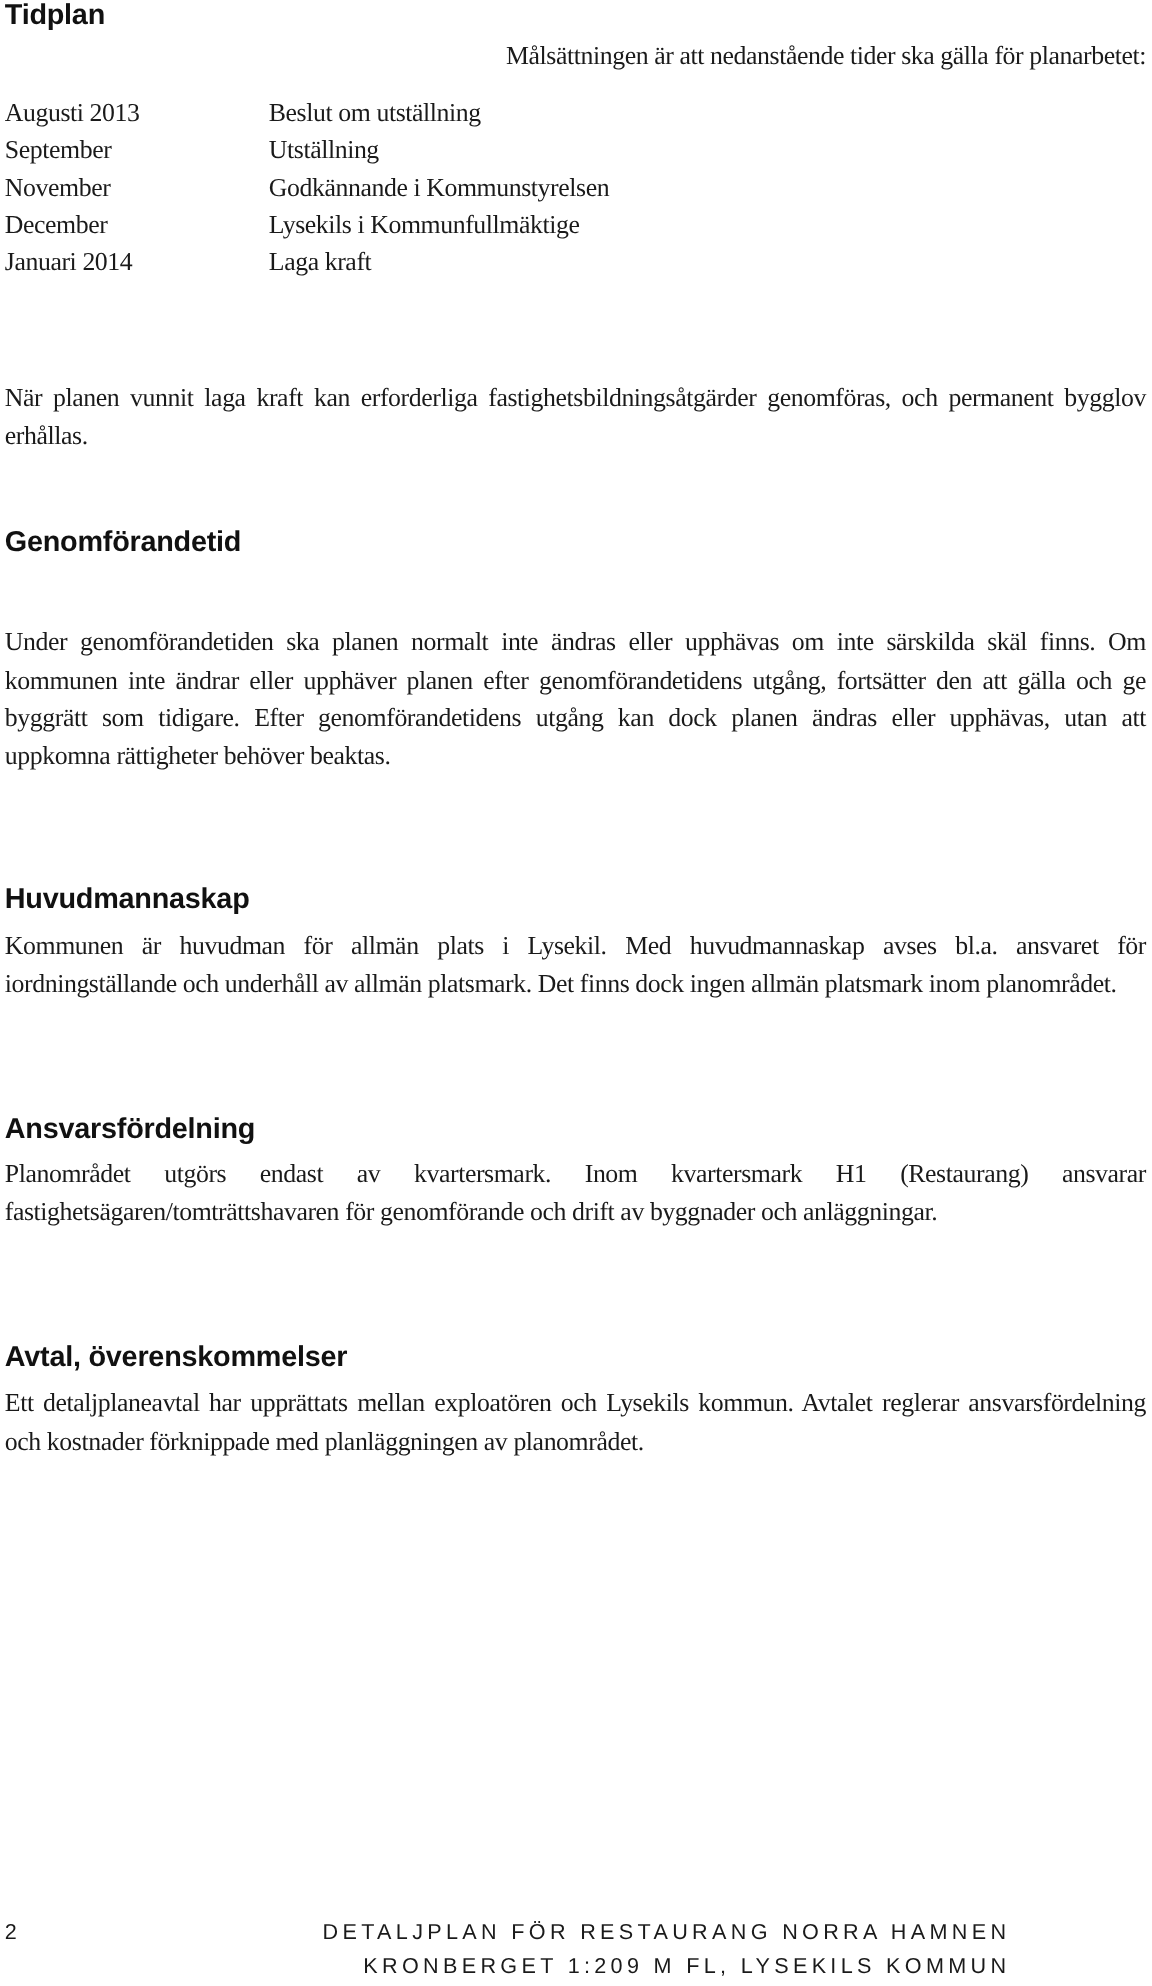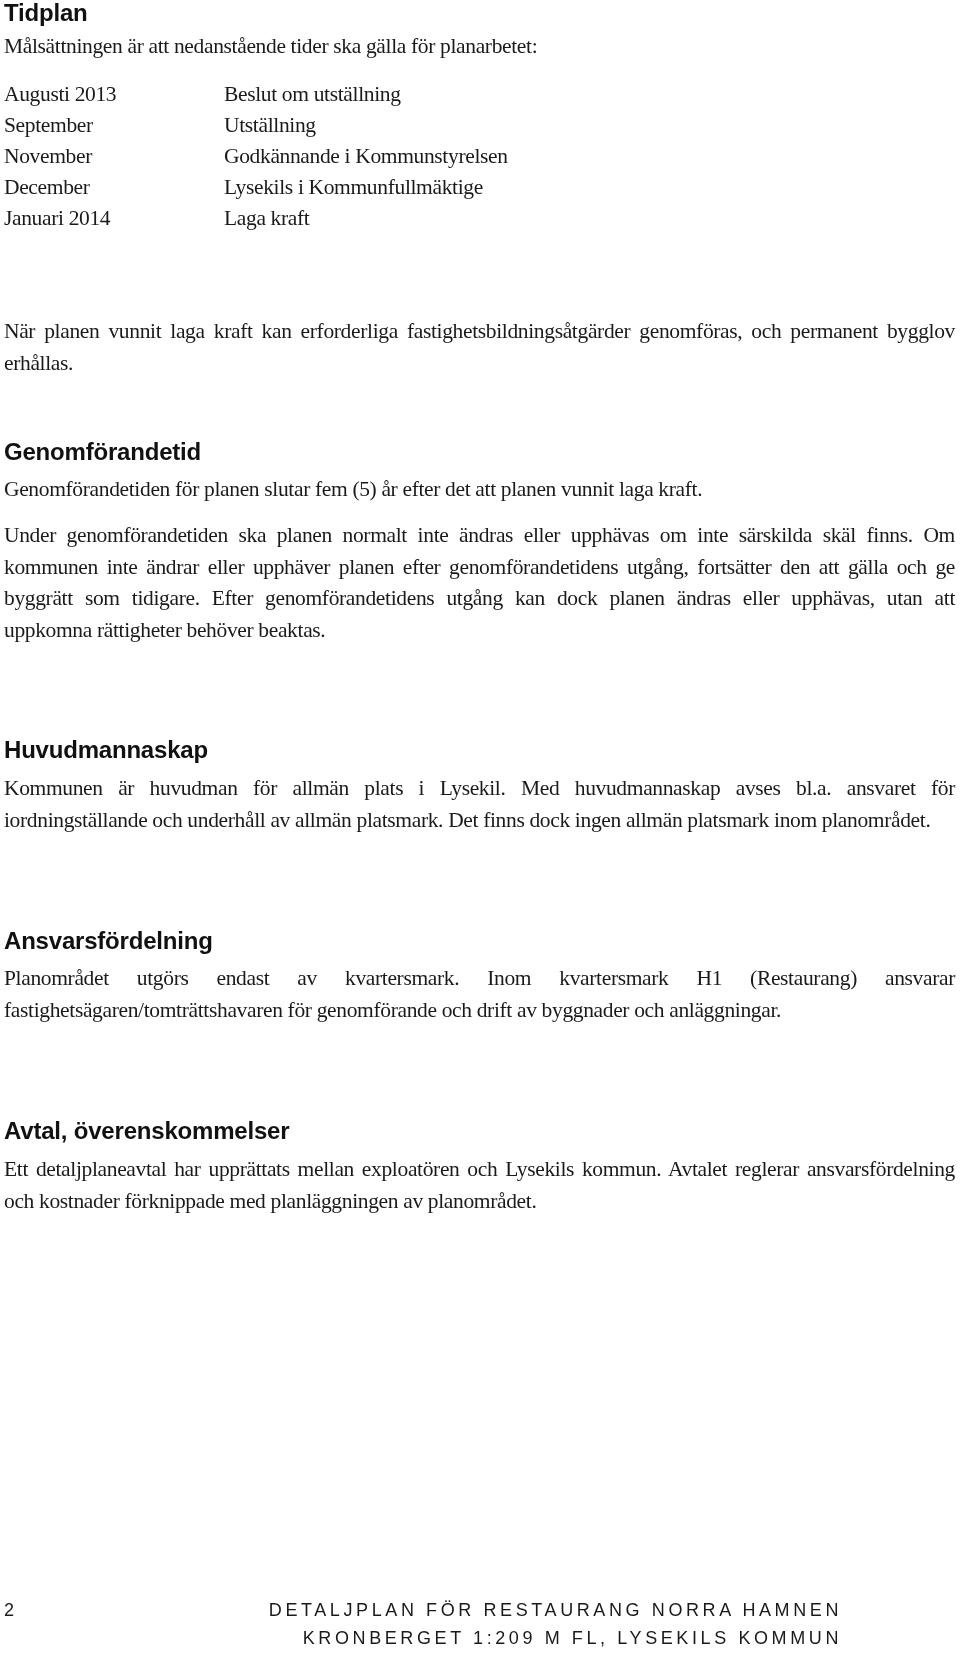--- a/index.html
+++ b/index.html
@@ -34,21 +34,21 @@
       font-family: "Liberation Sans", "DejaVu Sans", sans-serif; font-size: 18px; line-height: 22px;
       letter-spacing: 3.6px; white-space: nowrap; text-align: right;
     }
   </style>
 </head>
 <body>
 
 <div class="page">
 
   <h2 style="top:-1px;">Tidplan</h2>
-  <p class="para left" style="top:31px;">Målsättningen är att nedanstående tider ska gälla för planarbetet:</p>
+  <p class="para left" style="top:31px;text-align:right;">Målsättningen är att nedanstående tider ska gälla för planarbetet:</p>
 
   <div class="sched">
     <div class="sched-row">
       <span class="sched-date">Augusti 2013</span>
       <span class="sched-event">Beslut om utställning</span>
     </div>
     <div class="sched-row">
       <span class="sched-date">September</span>
       <span class="sched-event">Utställning</span>
     </div>
@@ -62,21 +62,20 @@
     </div>
     <div class="sched-row">
       <span class="sched-date">Januari 2014</span>
       <span class="sched-event">Laga kraft</span>
     </div>
   </div>
 
   <p class="para" style="top:316px;">När planen vunnit laga kraft kan erforderliga fastighetsbildningsåtgärder genomföras, och permanent bygglov erhållas.</p>
 
   <h2 style="top:438px;">Genomförandetid</h2>
-  <p class="para left" style="top:474px;">Genomförandetiden för planen slutar fem (5) år efter det att planen vunnit laga kraft.</p>
   <p class="para" style="top:520px;">Under genomförandetiden ska planen normalt inte ändras eller upphävas om inte sär­skilda skäl finns. Om kommunen inte ändrar eller upphäver planen efter genomförande­tidens utgång, fortsätter den att gälla och ge byggrätt som tidigare. Efter genomförande­tidens utgång kan dock planen ändras eller upphävas, utan att uppkomna rättigheter be­höver beaktas.</p>
 
   <h2 style="top:736px;">Huvudmannaskap</h2>
   <p class="para" style="top:773px;">Kommunen är huvudman för allmän plats i Lysekil. Med huvudmannaskap avses bl.a. ansvaret för iordningställande och underhåll av allmän platsmark. Det finns dock ingen allmän platsmark inom planområdet.</p>
 
   <h2 style="top:927px;">Ansvarsfördelning</h2>
   <p class="para" style="top:963px;">Planområdet utgörs endast av kvartersmark. Inom kvartersmark H1 (Restaurang) ansva­rar fastighetsägaren/tomträttshavaren för genomförande och drift av byggnader och an­läggningar.</p>
 
   <h2 style="top:1117px;">Avtal, överenskommelser</h2>
   <p class="para" style="top:1154px;">Ett detaljplaneavtal har upprättats mellan exploatören och Lysekils kommun. Avtalet reglerar ansvarsfördelning och kostnader förknippade med planläggningen av plan­området.</p>

